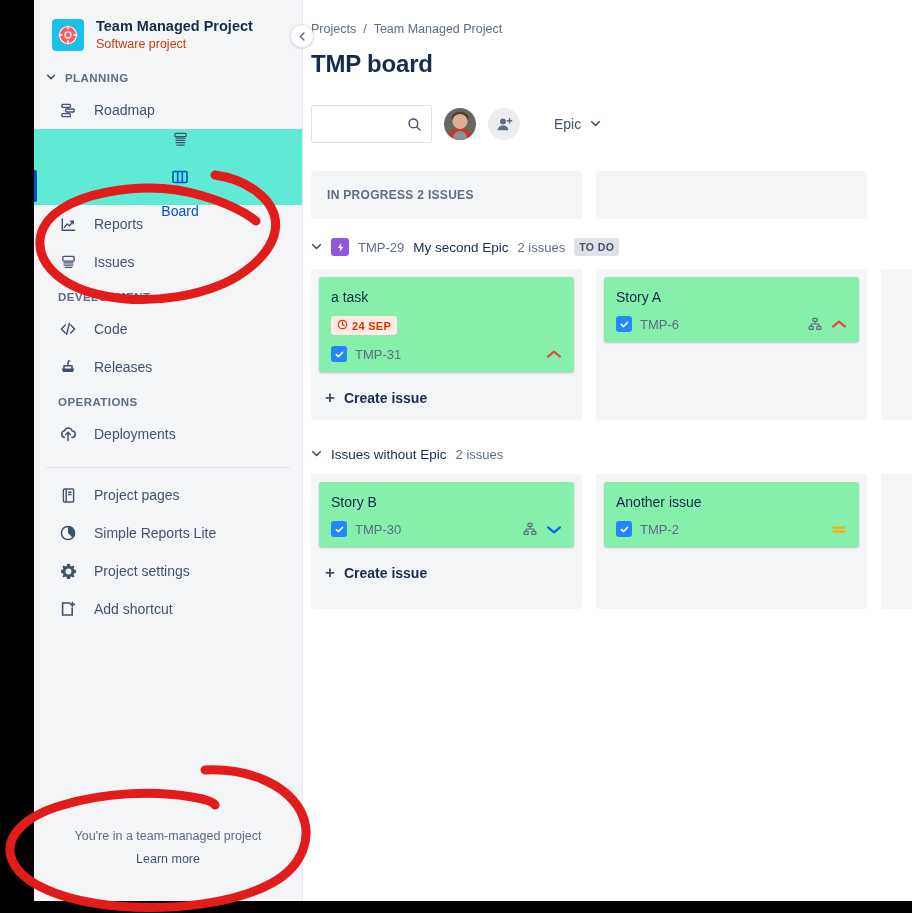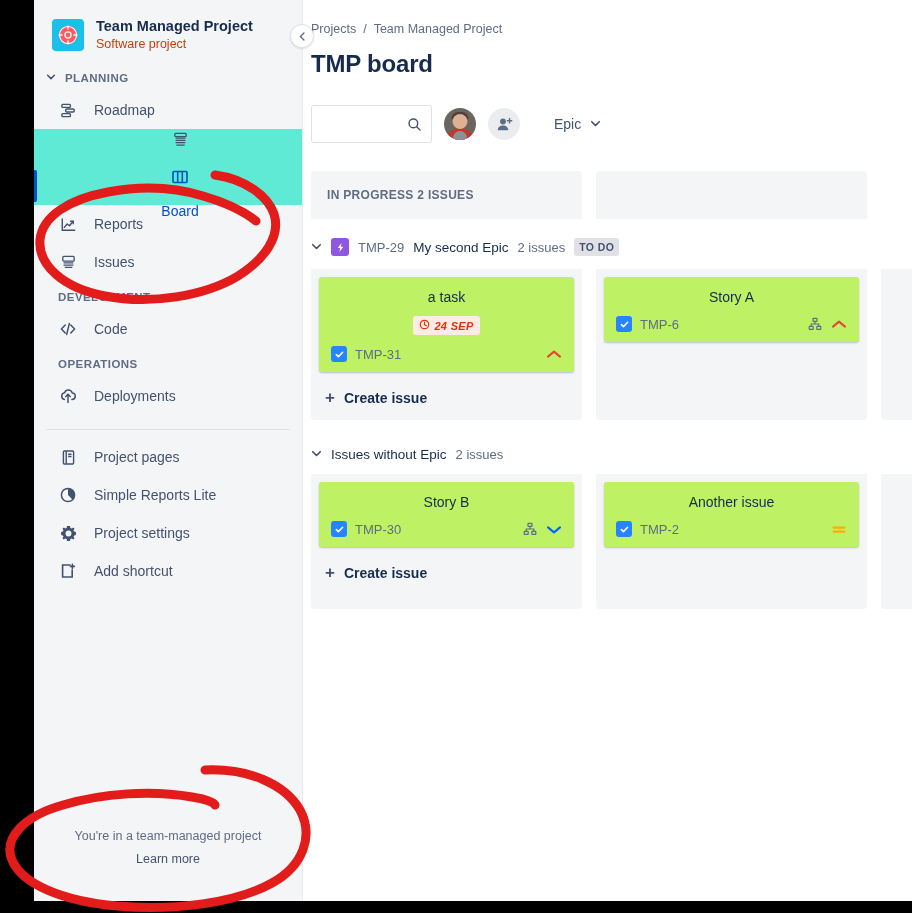--- a/index.html
+++ b/index.html
@@ -236,38 +236,36 @@
   .lane-row { display: flex; gap: 14px; }
   .lane {
     width: 271px;
     background: #f4f5f7;
     border-radius: 0 0 4px 4px;
     padding: 8px;
     flex: 0 0 271px;
   }
   .lane.tall { min-height: 135px; }
   .card {
-    background: #bef264;
+    background: #86efac;
     border-radius: 3px;
     box-shadow: 0 1px 2px rgba(9,30,66,.25);
     padding: 11px 12px 10px 12px;
     margin-bottom: 8px;
-    text-align: center;
   }
   .card-title {
     font-size: 14px; color: #172b4d; line-height: 19px;
     margin-bottom: 9px;
   }
   .due-badge {
     display: inline-flex; align-items: center; gap: 4px;
     background: #ffebe6; color: #de350b;
     font-size: 11px; font-weight: bold; letter-spacing: .3px;
     padding: 3px 6px; border-radius: 3px;
     margin-bottom: 11px;
-    font-style: italic;
   }
   .card-foot {
     display: flex; align-items: center; justify-content: space-between;
   }
   .card-key-wrap { display: flex; align-items: center; gap: 8px; }
   .type-ic {
     width: 16px; height: 16px; border-radius: 3px;
     background: #2684ff;
     display: flex; align-items: center; justify-content: center;
     color: #fff; font-size: 11px; flex: 0 0 16px;
@@ -396,20 +394,31 @@
       <span class="nav-icon">
         <svg width="18" height="18" viewBox="0 0 18 18" fill="none" stroke="currentColor" stroke-width="1.5" stroke-linecap="round" stroke-linejoin="round">
           <path d="M6.2 5 L2.4 9 L6.2 13"></path>
           <path d="M11.8 5 L15.6 9 L11.8 13"></path>
           <path d="M10.3 3.6 L7.7 14.4"></path>
         </svg>
       </span>
       <span>Code</span>
     </div>
 
+    <div class="nav-item">
+      <span class="nav-icon">
+        <svg width="18" height="18" viewBox="0 0 18 18" fill="none" stroke="currentColor" stroke-width="1.5" stroke-linecap="round" stroke-linejoin="round">
+          <path d="M2.6 10.6 H15.4 L14 14 H4 Z" fill="currentColor" stroke="none"></path>
+          <path d="M5 10.4 V7.8 H13 V10.4"></path>
+          <path d="M9 7.6 V4.2"></path>
+          <path d="M9 4.2 L12.4 3 L9 1.9 Z" fill="currentColor" stroke="none"></path>
+        </svg>
+      </span>
+      <span>Releases</span>
+    </div>
 
     <div class="nav-section-head no-chevron">
       <span>OPERATIONS</span>
     </div>
 
     <div class="nav-item">
       <span class="nav-icon">
         <svg width="18" height="18" viewBox="0 0 18 18" fill="none" stroke="currentColor" stroke-width="1.5" stroke-linecap="round" stroke-linejoin="round">
           <path d="M5.4 12.4 A3.4 3.4 0 0 1 5.6 5.7 A4 4 0 0 1 13.2 5.9 A3.2 3.2 0 0 1 12.8 12.4"></path>
           <path d="M9 15.4 V7.4"></path>

